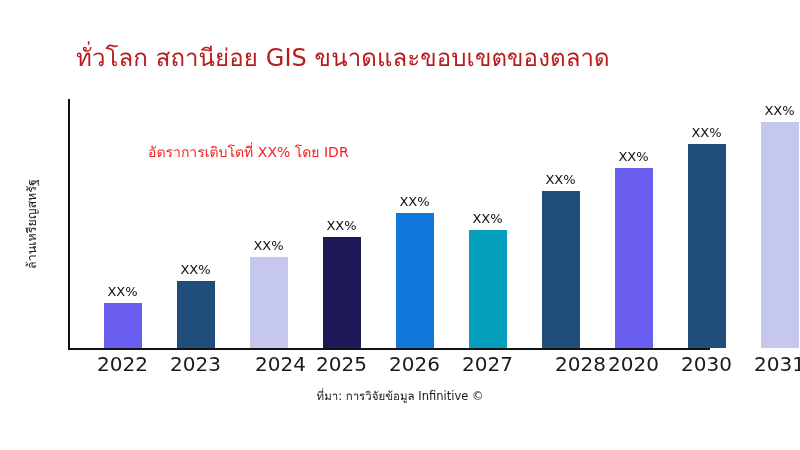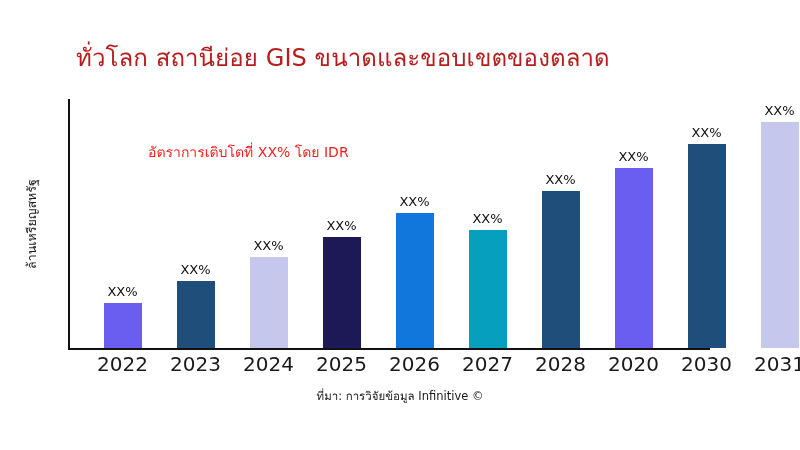--- a/index.html
+++ b/index.html
@@ -201,25 +201,25 @@
         <div class="bar-slot" style="left: 675px;">
           <div class="bar" title="2031" style="height: 226.092px; background: rgb(197, 199, 237);"></div>
           <div class="bar-label" style="bottom: 230.092px;">XX%</div>
         </div>
       </div>
   </div>
 
   <div class="xticks" id="xticks-layer">
       <div class="xtick" style="left: 18px;">2022</div>
       <div class="xtick" style="left: 91px;">2023</div>
-      <div class="xtick" style="left: 164px;">2024</div>
+      <div class="xtick" style="left: 176px;">2024</div>
       <div class="xtick" style="left: 237px;">2025</div>
       <div class="xtick" style="left: 310px;">2026</div>
       <div class="xtick" style="left: 383px;">2027</div>
-      <div class="xtick" style="left: 456px;">2028</div>
+      <div class="xtick" style="left: 476px;">2028</div>
       <div class="xtick" style="left: 529px;">2020</div>
       <div class="xtick" style="left: 602px;">2030</div>
       <div class="xtick" style="left: 675px;">2031</div>
     </div>
 
   <div class="annotation">อัตราการเติบโตที่ XX% โดย IDR</div>
 
   <div class="source">ที่มา: การวิจัยข้อมูล Infinitive ©</div>
 
 </div>

